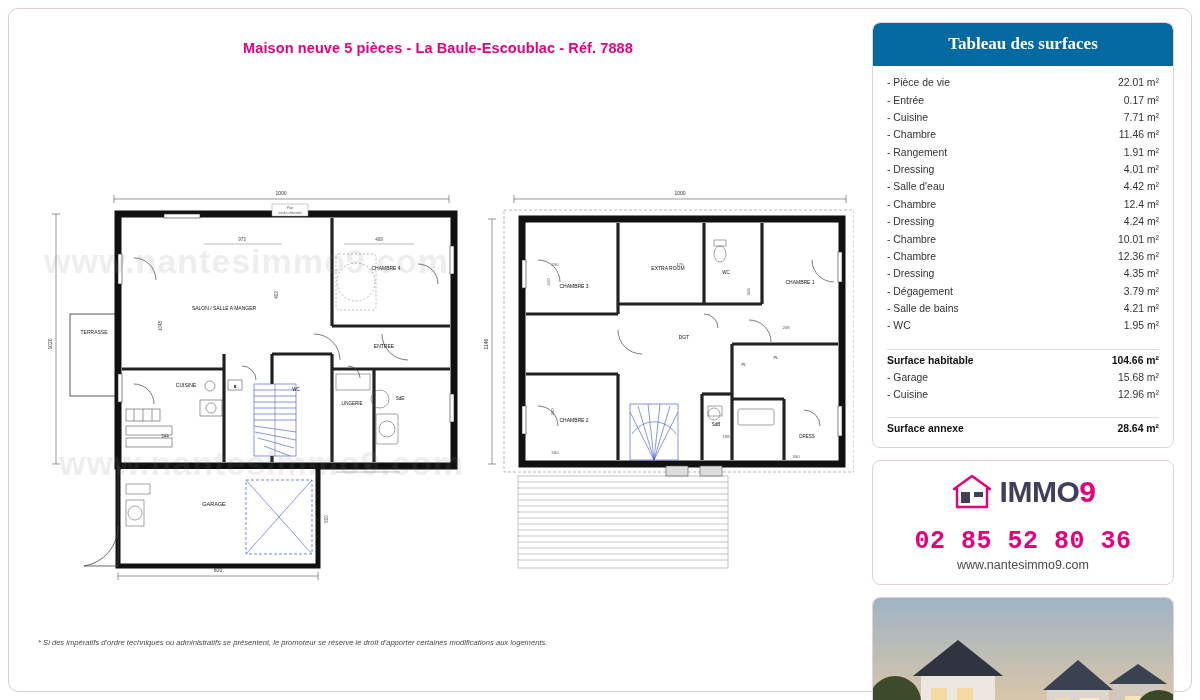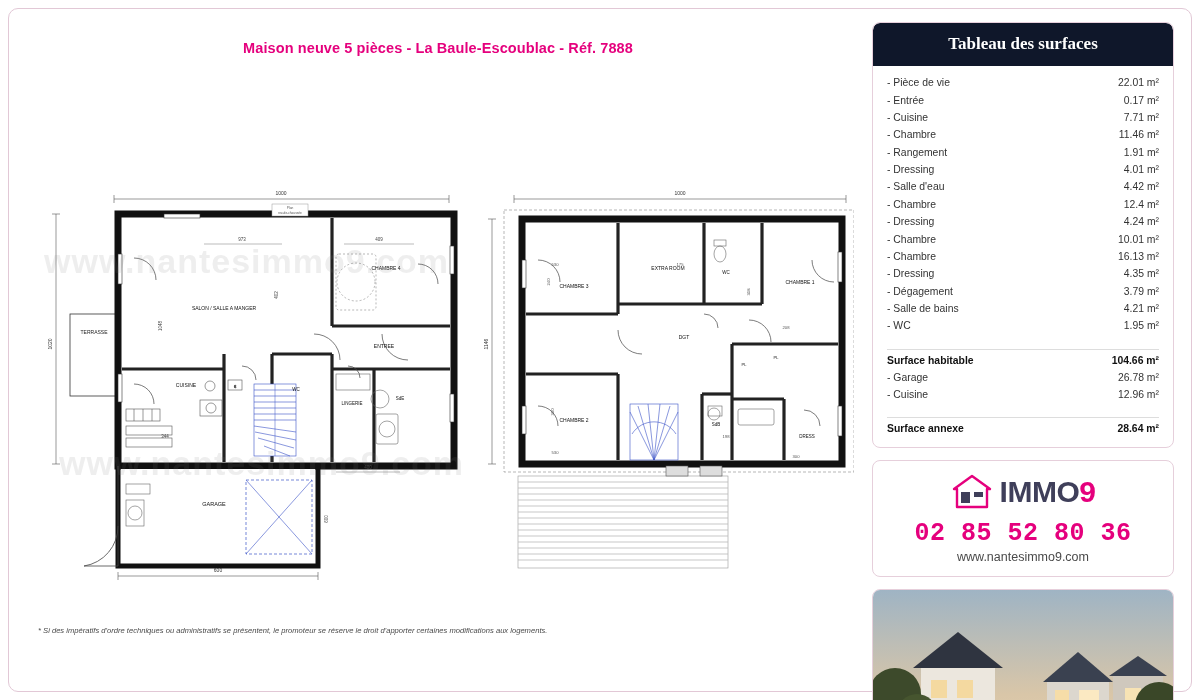--- a/index.html
+++ b/index.html
@@ -55,21 +55,21 @@
     white-space: nowrap;
     letter-spacing: 1px;
     pointer-events: none;
   }
   .wm1 { top: 228px; left: 30px; }
   .wm2 { top: 430px; left: 45px; }
 
   .footnote {
     position: absolute;
     left: 24px;
-    bottom: 28px;
+    bottom: 16px;
     font-size: 7.6px;
     color: #4a4a4a;
     font-style: italic;
     width: 760px;
     line-height: 1.35;
   }
 
   
   .plan-svg { position: absolute; left: 0; top: 0; }
 
@@ -81,21 +81,21 @@
     width: 302px;
   }
 
   .surfaces-card {
     border: 1px solid #e6cfdb;
     border-radius: 8px;
     overflow: hidden;
     background: #fff;
   }
   .surfaces-header {
-    background: #0f172a;
+    background: #0369a1;
     color: #fff;
     font-size: 17px;
     font-weight: bold;
     text-align: center;
     padding: 11px 0 12px 0;
     border-radius: 7px 7px 0 0;
     font-family: "Liberation Serif", serif;
   }
   .surfaces-body {
     padding: 8px 14px 10px 14px;
@@ -132,21 +132,21 @@
     border-radius: 8px;
     background: #fff;
     padding: 12px 10px 12px 10px;
     text-align: center;
   }
   .logo-row {
     display: flex;
     align-items: center;
     justify-content: center;
     gap: 7px;
-    margin-bottom: 8px;
+    margin-bottom: 16px;
   }
   .logo-word {
     font-size: 30px;
     font-weight: bold;
     color: #3f3f5a;
     letter-spacing: -0.5px;
     line-height: 1;
   }
   .logo-word .nine { color: #e5007d; }
   .phone {
@@ -469,21 +469,21 @@
         <div class="srow">
             <span class="lbl">- Dressing</span>
             <span class="val">4.24 m²</span>
           </div>
         <div class="srow">
             <span class="lbl">- Chambre</span>
             <span class="val">10.01 m²</span>
           </div>
         <div class="srow">
             <span class="lbl">- Chambre</span>
-            <span class="val">16.13 m²</span>
+            <span class="val">12.36 m²</span>
           </div>
         <div class="srow">
             <span class="lbl">- Dressing</span>
             <span class="val">4.35 m²</span>
           </div>
         <div class="srow">
             <span class="lbl">- Dégagement</span>
             <span class="val">3.79 m²</span>
           </div>
         <div class="srow">
@@ -495,21 +495,21 @@
             <span class="val">1.95 m²</span>
           </div>
 
         <div class="srow total">
           <span class="lbl">Surface habitable</span>
           <span class="val">104.66 m²</span>
         </div>
 
         <div class="srow">
             <span class="lbl">- Garage</span>
-            <span class="val">26.78 m²</span>
+            <span class="val">15.68 m²</span>
           </div>
         <div class="srow">
             <span class="lbl">- Cuisine</span>
             <span class="val">12.96 m²</span>
           </div>
 
         <div class="srow total2">
           <span class="lbl">Surface annexe</span>
           <span class="val">28.64 m²</span>
         </div>

